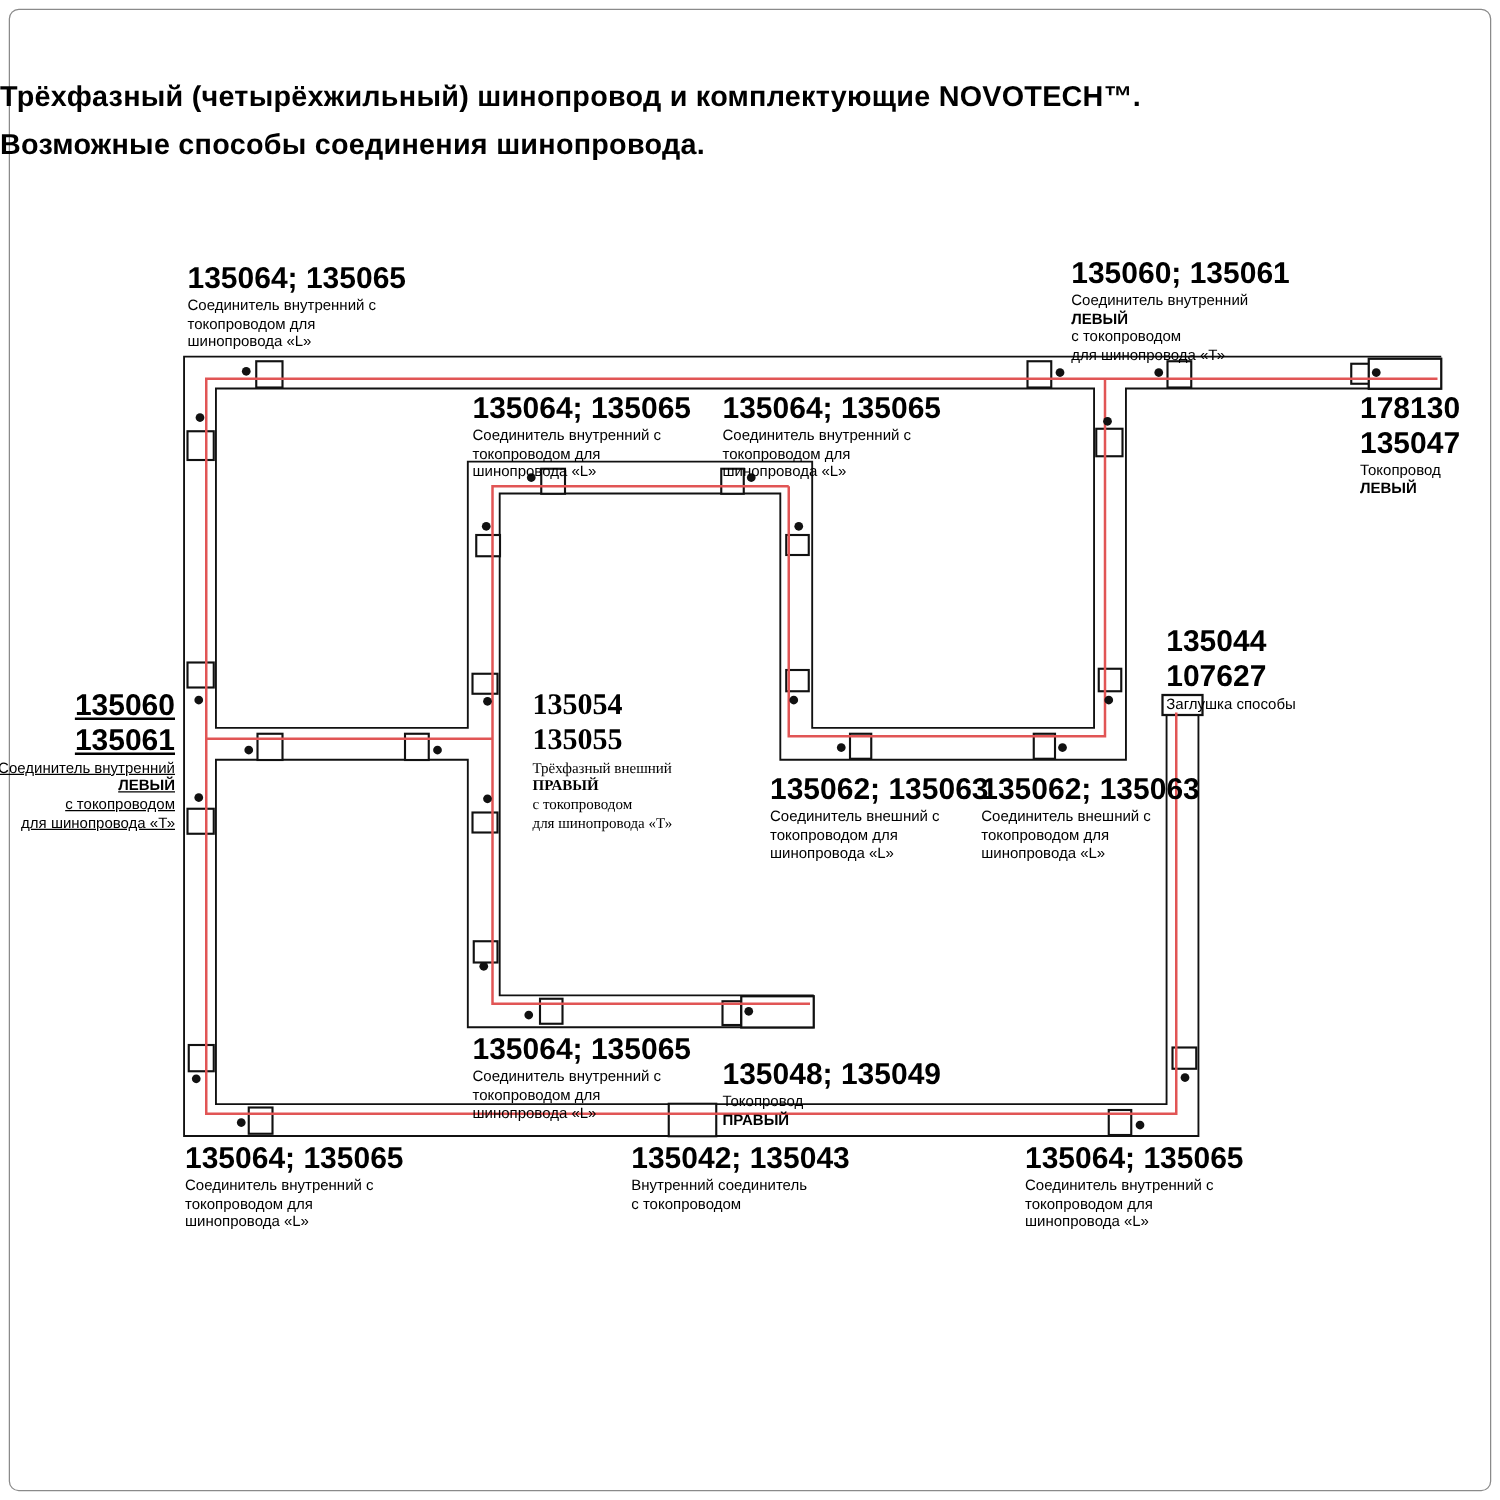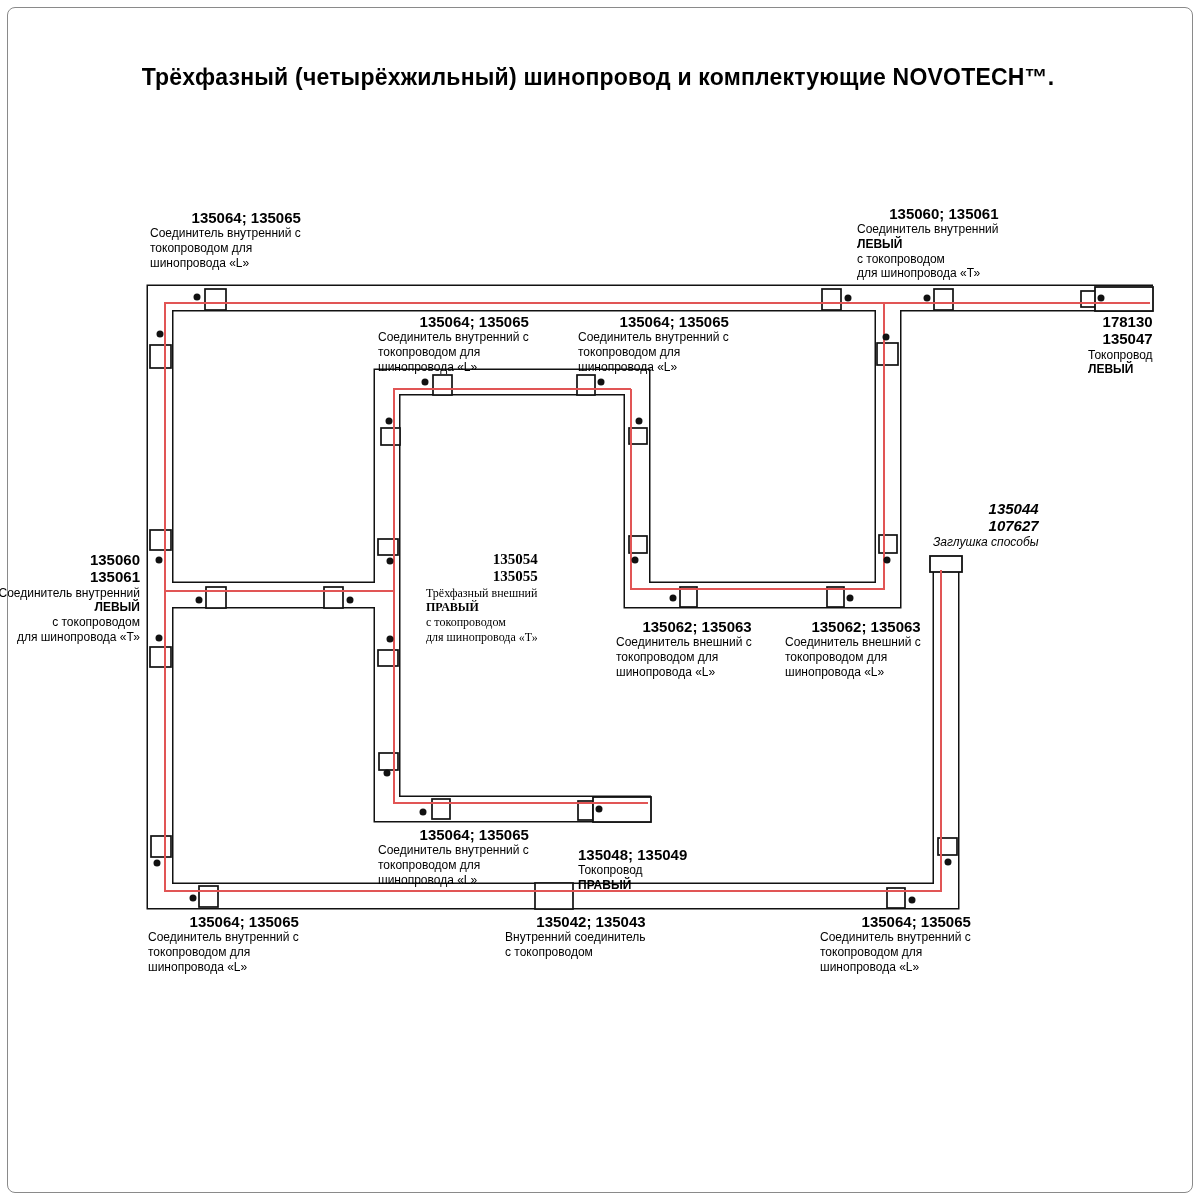--- a/index.html
+++ b/index.html
@@ -5,39 +5,40 @@
   html,body{margin:0;padding:0;background:#fff;}
   #canvas{
     position:relative;width:1200px;height:1200px;background:#fff;overflow:hidden;
     font-family:"Liberation Sans",sans-serif;color:#000;
   }
   #frame{
     position:absolute;left:7px;top:7px;width:1184px;height:1184px;
     border:1px solid #8a8a8a;border-radius:8px;pointer-events:none;
   }
   .title{
-    position:absolute;left:0;width:1196px;text-align:center;
+    position:absolute;left:0;width:1196px;
     font-weight:bold;font-size:23px;letter-spacing:.2px;
   }
   #title1{top:64px;}
   #title2{top:102px;}
   svg{position:absolute;left:0;top:0;}
   .lbl{position:absolute;line-height:1.14;}
-  .lbl .n{font-weight:bold;font-size:15px;line-height:1.16;white-space:nowrap;text-align:right;}
+  .lbl .n{font-weight:bold;font-size:24px;line-height:1.16;white-space:nowrap;}
   .lbl .d{font-size:12px;line-height:1.14;white-space:nowrap;margin-top:1px;}
   .lbl .d.b{font-weight:bold;}
-  .lbl.right{text-align:right;}
+  .lbl.right{text-align:right;text-decoration:underline;}
 </style>
 </head>
 <body>
 
 <div id="canvas">
   <div id="frame"></div>
 
   <div class="title" id="title1">Трёхфазный (четырёхжильный) шинопровод и комплектующие NOVOTECH™.</div>
+  <div class="title" id="title2">Возможные способы соединения шинопровода.</div>
 
   <svg width="1200" height="1200" viewBox="0 0 1200 1200">
 
     <g stroke="#111" stroke-width="27" fill="none">
       <path d="M1153,298 L160,298 L160,896 L946,896 L946,564"></path>
       <path d="M160,595 L387,595"></path>
       <path d="M651,809 L387,809 L387,382 L637,382 L637,595 L888,595 L888,292"></path>
     </g>
 
     <g stroke="#fff" stroke-width="24" fill="none">
@@ -168,21 +169,21 @@
 
   <div class="lbl" style="left:426px;top:551px;font-family:Liberation Serif, serif;">
     <div class="n">135054</div>
     <div class="n">135055</div>
     <div class="d">Трёхфазный внешний</div>
     <div class="d b">ПРАВЫЙ</div>
     <div class="d">с токопроводом</div>
     <div class="d">для шинопровода «Т»</div>
   </div>
 
-  <div class="lbl" style="left:933px;top:500px;font-style:italic;">
+  <div class="lbl" style="left:933px;top:500px;">
     <div class="n">135044</div>
     <div class="n">107627</div>
     <div class="d">Заглушка способы</div>
   </div>
 
   <div class="lbl" style="left:616px;top:618px;">
     <div class="n">135062; 135063</div>
     <div class="d">Соединитель внешний с</div>
     <div class="d">токопроводом для</div>
     <div class="d">шинопровода «L»</div>

